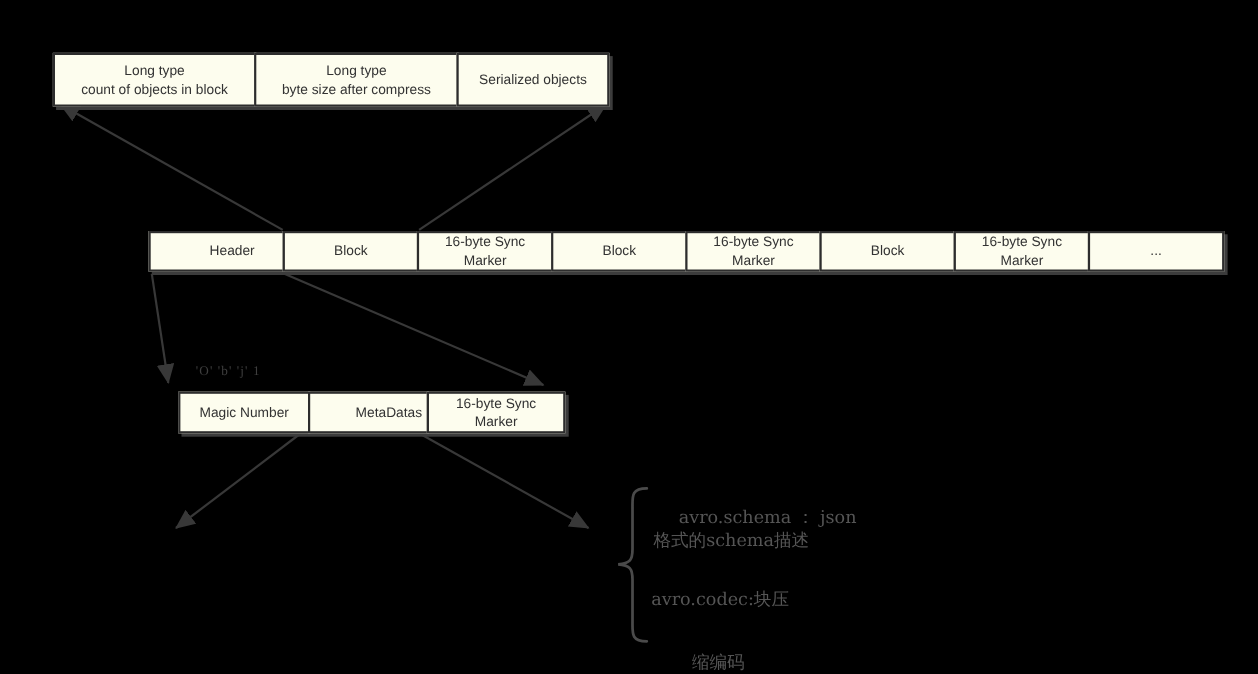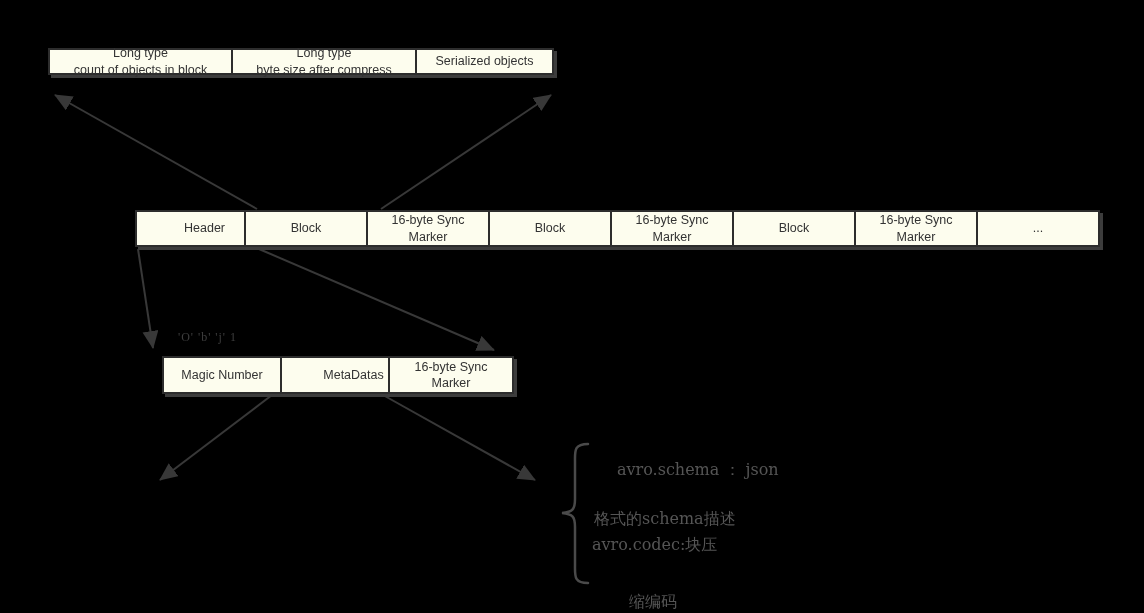--- a/index.html
+++ b/index.html
@@ -59,37 +59,37 @@
       <line x1="257" y1="209" x2="55" y2="95" marker-end="url(#ah)"></line>
       <line x1="381" y1="209" x2="551" y2="95" marker-end="url(#ah)"></line>
       <line x1="138" y1="249" x2="153" y2="348" marker-end="url(#ah)"></line>
       <line x1="259" y1="249" x2="494" y2="350" marker-end="url(#ah)"></line>
       <line x1="272" y1="395" x2="160" y2="480" marker-end="url(#ah)"></line>
       <line x1="383" y1="395" x2="535" y2="480" marker-end="url(#ah)"></line>
     </g>
     <path d="M588,444 C574,444 575,451 575,461 L575,499 C575,509 573,512 562,513 C573,514 575,517 575,527 L575,566 C575,576 574,583 588,583" stroke="#4A4A4A" stroke-width="2.5" fill="none" stroke-linecap="round"></path>
   </svg>
 
-  <div class="row" style="left:48px; top:48px; height:27px;">
+  <div class="row" style="left:48px; top:48px; height:49px;">
     <div class="cell" style="width:185px;">
       <span>Long type</span>
       <span>count of objects in block</span>
     </div>
     <div class="cell" style="width:186px;">
       <span>Long type</span>
       <span>byte size after compress</span>
     </div>
     <div class="cell" style="width:139px;">
       <span>Serialized objects</span>
 
     </div>
   </div>
 
   <div class="row" style="left:135px; top:210px; height:37px;">
-    <div class="cell" style="width:111px;padding-left:28px;">
+    <div class="cell" style="width:124px;padding-left:28px;">
       <span>Header</span>
 
     </div>
     <div class="cell" style="width:124px;">
       <span>Block</span>
 
     </div>
     <div class="cell" style="width:124px;">
       <span>16-byte Sync</span>
       <span>Marker</span>
@@ -128,17 +128,17 @@
 
     </div>
     <div class="cell" style="width:126px;">
       <span>16-byte Sync</span>
       <span>Marker</span>
     </div>
   </div>
 
 
   <div class="cjk-note" style="left:583px; top:460px;margin-left:34px;">avro.schema ： json</div>
-  <div class="cjk-note" style="left:594px; top:481px;margin-top:28px;">格式的schema描述</div>
+  <div class="cjk-note" style="left:594px; top:481px;">格式的schema描述</div>
   <div class="cjk-note" style="left:592px; top:535px;">avro.codec:块压</div>
   <div class="cjk-note" style="left:629px; top:556px;margin-top:36px;">缩编码</div>
 
 </div>
 
 </body></html>

